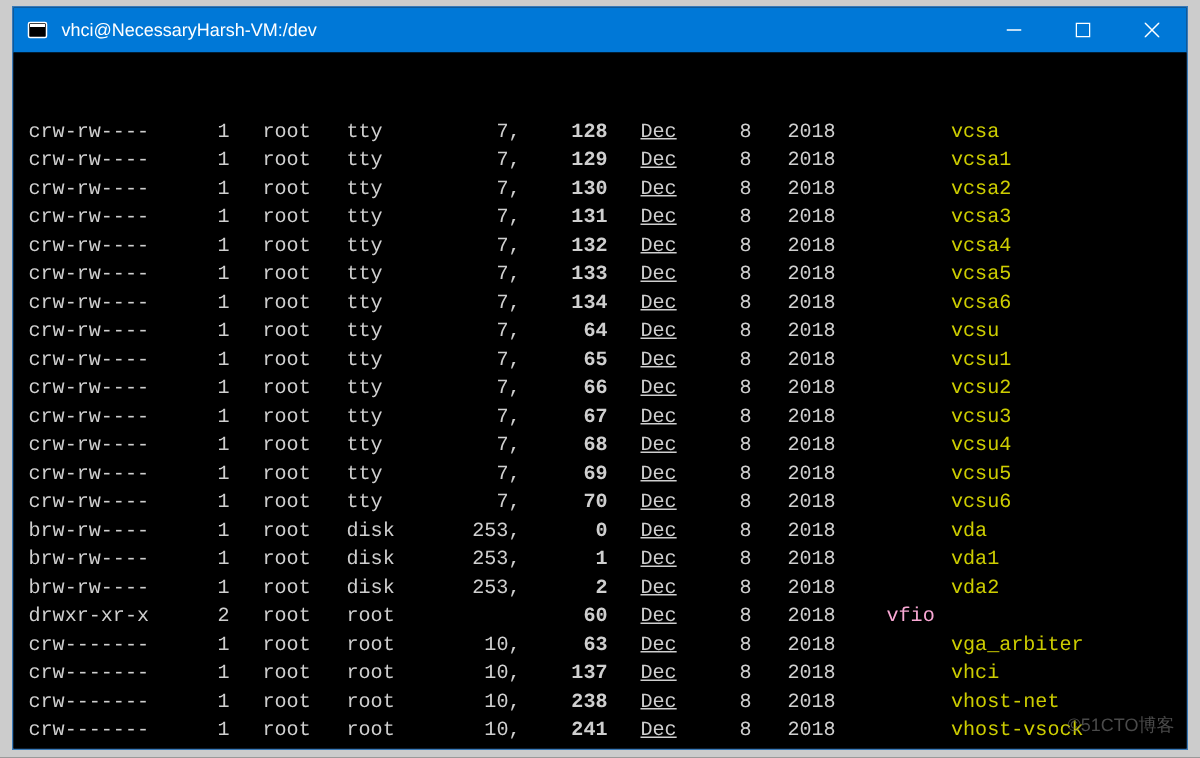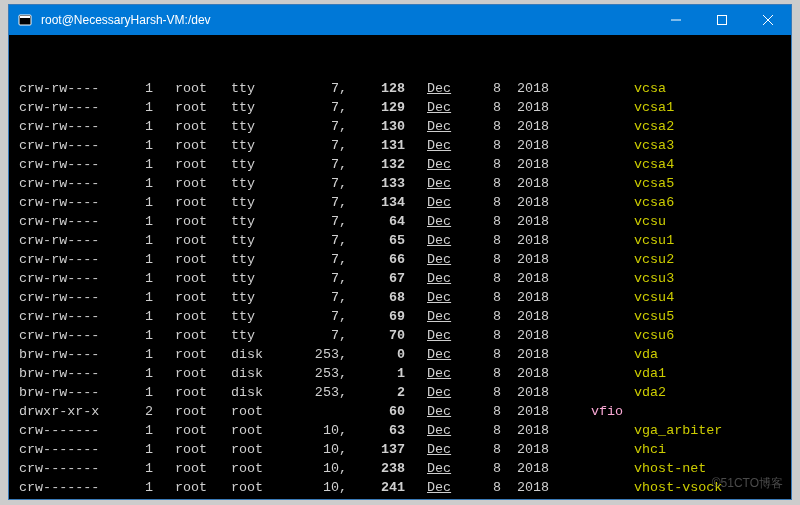--- a/index.html
+++ b/index.html
@@ -14,38 +14,38 @@
   .terminal { flex: 1; background: #000; color: #cfcfcf; font-family: "Consolas","Courier New",monospace; font-size: 13.4px; line-height: 19px; padding: 6px 10px 4px 10px; white-space: pre; overflow: hidden; position: relative; }
   .row { display: flex; gap: 16px; }
   .perm { width: 92px; }
   .links { width: 26px; text-align: right; }
   .own { width: 46px; padding-left: 6px; }
   .grp { width: 46px; }
   .maj { width: 54px; text-align: right; }
   .min { width: 42px; text-align: right; font-weight: bold; }
   .mon { width: 38px; padding-left: 6px; text-decoration: underline; }
   .day { width: 26px; text-align: right; }
-  .yr  { width: 52px; text-align: left; padding-right: 4px;}
+  .yr  { width: 52px; text-align: center; padding-right: 4px;}
   .nm  { padding-left: 6px; }
   .c-yellow  { color: #cdcd00; font-weight: 500; margin-left: 43px;}
   .c-blue    { color: #f9a8d4; font-weight: 500;}
   .watermark { position: absolute; right: 8px; bottom: 6px; color: #6a6a6a; font-size: 12px; font-family: sans-serif; opacity: .7; }
 </style>
 </head>
 <body>
 
 <div class="window">
   <div class="titlebar">
     <span class="icon">
       <svg width="16" height="16" viewBox="0 0 16 16">
           <rect x="2" y="3" width="12" height="10" rx="1" fill="#000" stroke="#fff" stroke-width="1"></rect>
           <rect x="3" y="4" width="10" height="2" fill="#fff"></rect>
         </svg>
     </span>
-    <span class="title">root@NecessaryHarsh-VM:/dev</span>
+    <span class="title">vhci@NecessaryHarsh-VM:/dev</span>
     <span class="spacer"></span>
     <div class="winbtn">
       <svg width="10" height="10">
           <line x1="0" y1="5" x2="10" y2="5" stroke-width="1"></line>
         </svg>
     </div>
     <div class="winbtn">
       <svg width="10" height="10">
           <rect x="0.5" y="0.5" width="9" height="9" fill="none" stroke-width="1"></rect>
         </svg>

